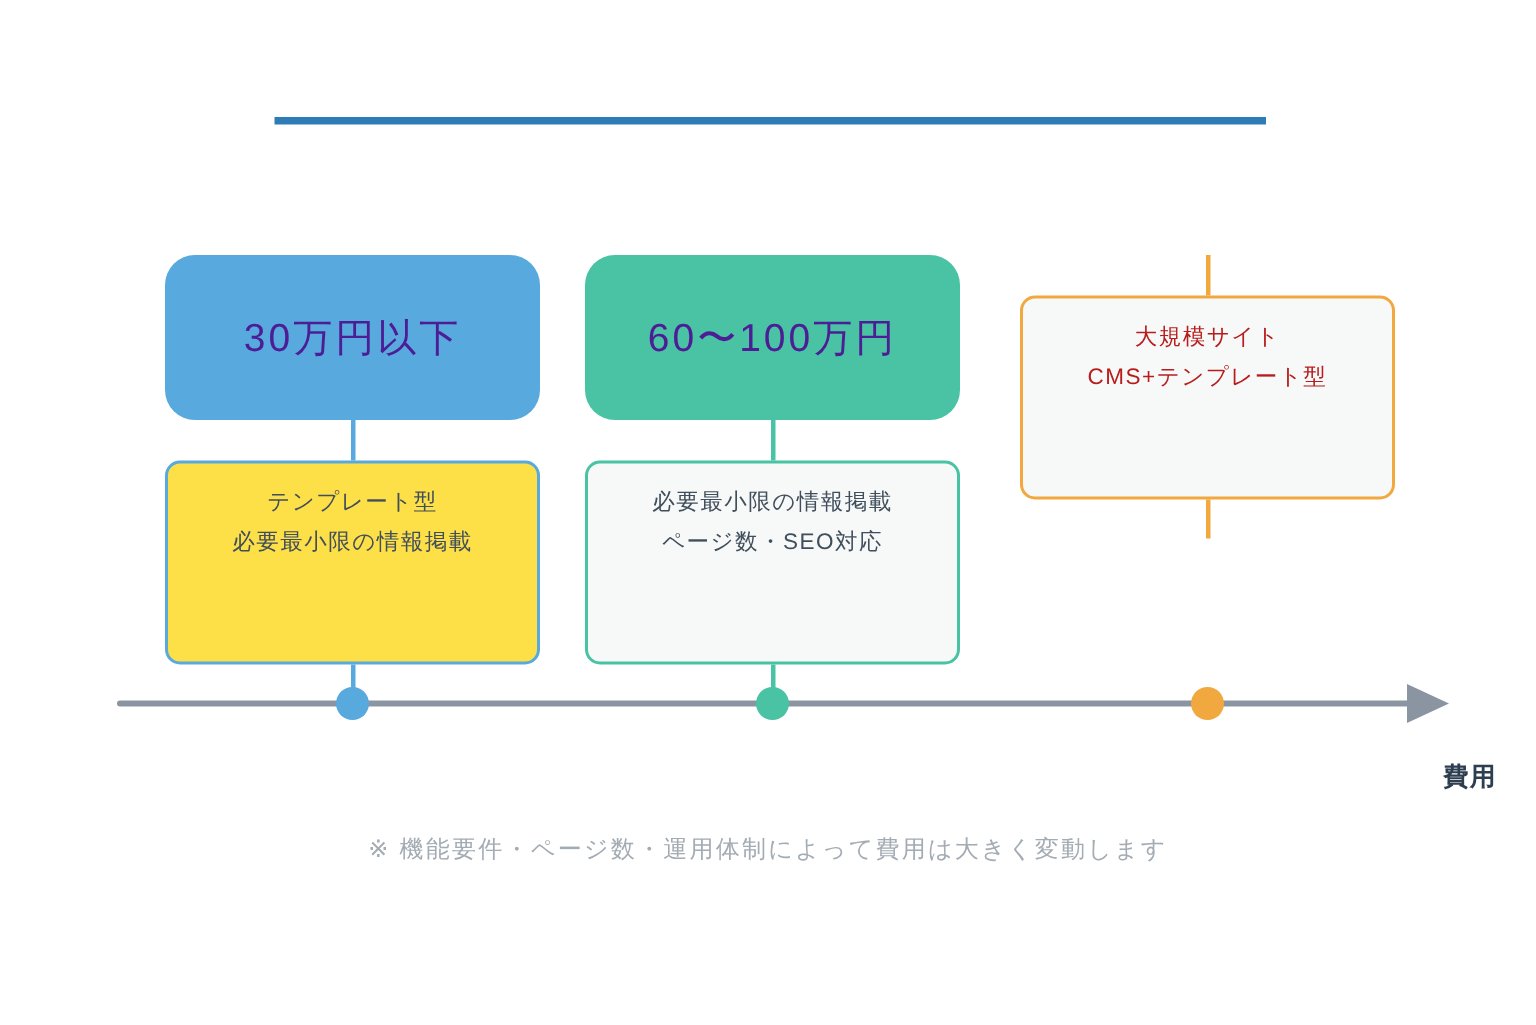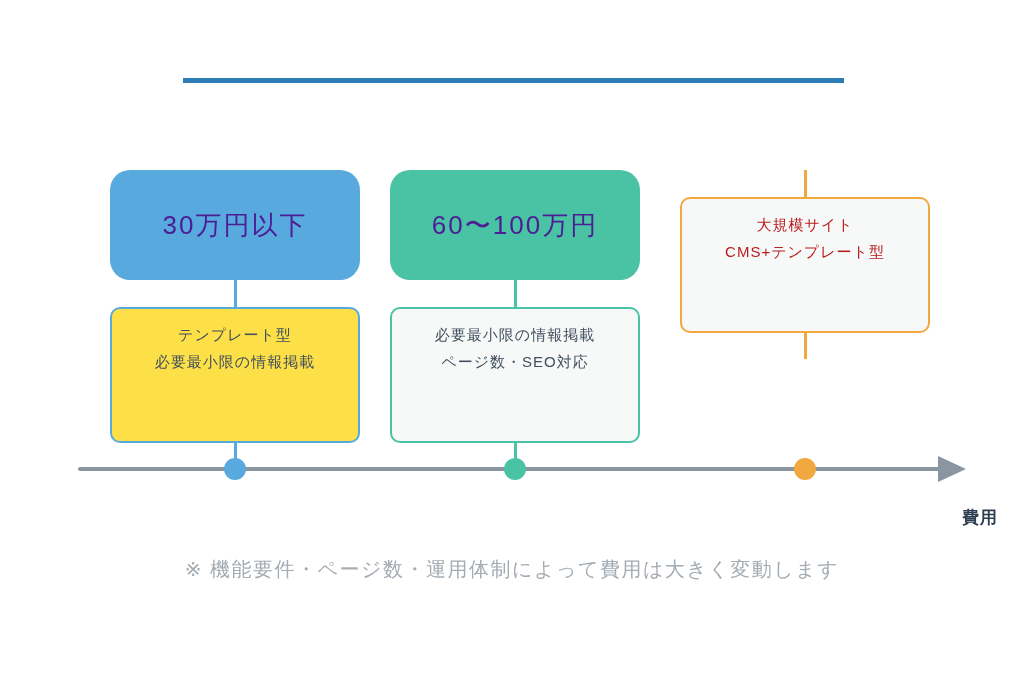--- a/index.html
+++ b/index.html
@@ -97,21 +97,21 @@
     font-weight: bold;
     letter-spacing: 1px;
     margin-top: 24px;
   }
   .note {
     position: absolute;
     left: 0; top: 556px;
     width: 100%;
     margin: 0;
     text-align: center;
-    font-size: 20px;
+    font-size: 16px;
     letter-spacing: 1.5px;
   }
 </style>
 </head>
 <body>
 
 <div class="canvas">
 
   <div class="title-underline" style="background: rgb(46, 124, 182);"></div>
 

